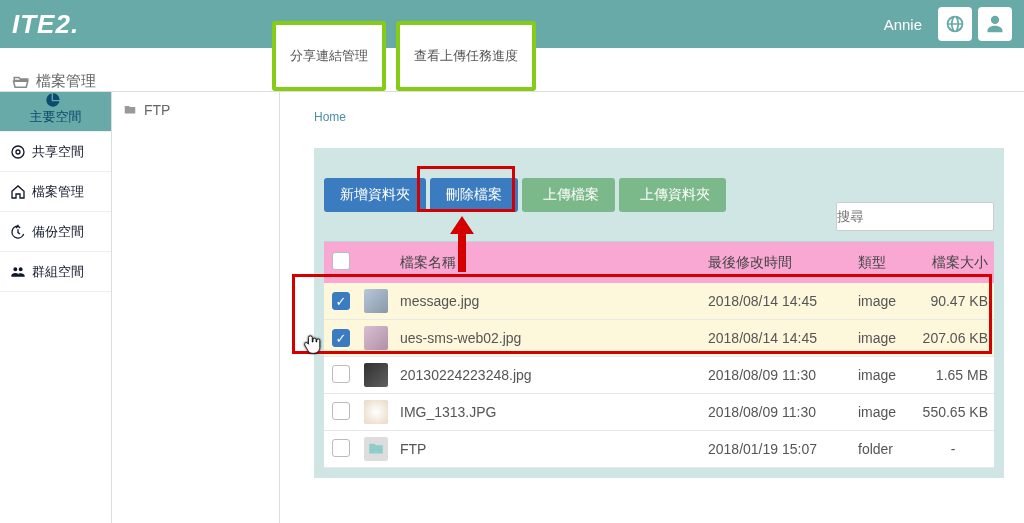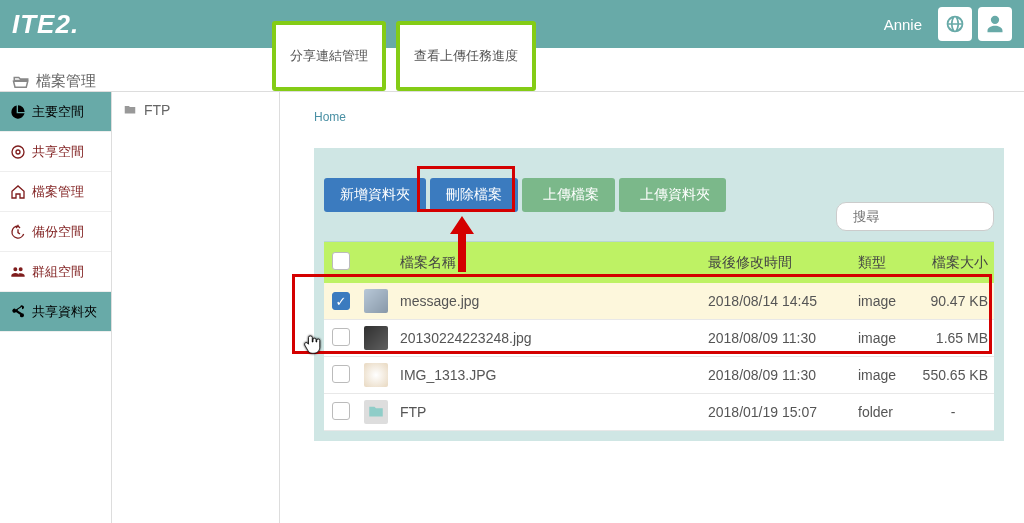--- a/index.html
+++ b/index.html
@@ -19,48 +19,48 @@
 .subheader { height: 44px; display: flex; align-items: flex-end; padding: 0 12px; border-bottom: 1px solid #ddd; }
 .section-title { display: flex; align-items: center; color: #666; font-size: 15px; width: 260px; }
 .section-title svg { width: 18px; height: 18px; fill: none; stroke: #888; stroke-width: 2; margin-right: 6px; }
 .sub-btn { border: 4px solid #84cc16; background: #fff; color: #555; padding: 22px 14px; border-radius: 3px; margin-right: 10px; cursor: pointer; font-size: 13px; }
 
 
 .body { display: flex; height: calc(523px - 48px - 44px); }
 
 
 .sidebar { width: 112px; border-right: 1px solid #ddd; }
-.side-item { height: 40px; display: flex; align-items: center; padding: 0 10px; color: #7f1d1d; cursor: pointer; font-size: 13px; border-bottom: 1px solid #eee; }
-.side-item.active { background: #68aaa8; color: #000000; }
+.side-item { height: 40px; display: flex; align-items: center; padding: 0 10px; color: #0f172a; cursor: pointer; font-size: 13px; border-bottom: 1px solid #eee; }
+.side-item.active { background: #68aaa8; color: #0c4a6e; flex-direction: column; }
 .side-item svg { width: 16px; height: 16px; margin-right: 6px; fill: currentColor; }
 .side-item.outline svg { fill: none; stroke: currentColor; stroke-width: 2; }
 
 
 .tree { width: 168px; border-right: 1px solid #ddd; padding: 10px; }
 .tree-item { display: flex; align-items: center; color: #666; cursor: pointer; }
 .tree-item svg { width: 16px; height: 14px; margin-right: 6px; fill: #999; }
 
 
 .content { flex: 1; padding: 18px 20px 0 34px; overflow: auto; }
 .breadcrumb { color: #4a90a4; margin-bottom: 24px; font-size: 12px; cursor: pointer; }
 
 .panel { background: #cfe6e4; padding: 10px; }
 .toolbar { display: flex; align-items: center; gap: 4px; margin-bottom: 10px; }
 .tbtn { border: none; color: #fff; padding: 8px 16px; border-radius: 3px; cursor: pointer; font-size: 14px; font-family: inherit; }
 .tbtn.blue { background: #3b7bbf; }
 .tbtn.green { background: #7bb88a; padding-left: 21px; }
 .toolbar-spacer { flex: 1; }
-.search { width: 158px; padding: 6px 16px; border: 1px solid #ccc; border-radius: 10px; font-family: inherit; margin-top: 44px; }
+.search { width: 158px; padding: 6px 0; border: 1px solid #ccc; border-radius: 2px; font-family: inherit; margin-top: 44px; }
 
 .highlight-delete { position: absolute; border: 3px solid #d40000; pointer-events: none; }
 .arrow-up { position: absolute; pointer-events: none; }
 .arrow-up svg { fill: #d40000; }
 
 .table { width: 100%; background: #fff; border-collapse: collapse; }
-.table th { background: #bef264; color: #444; font-weight: 400; padding: 10px 6px; text-align: left; font-size: 14px; border-top: 1px solid #b8d6d3; }
+.table th { background: #f9a8d4; color: #444; font-weight: 400; padding: 10px 6px; text-align: left; font-size: 14px; border-top: 1px solid #b8d6d3; }
 .table th.center, .table td.center { text-align: center; }
 .table th.right, .table td.right { text-align: right; }
 .table td { padding: 6px; border-bottom: 1px solid #e8e8e8; vertical-align: middle; font-size: 14px; color: #555; }
 .table tr.sel td { background: #fdf7dc; }
 
 .chk { width: 18px; height: 18px; border: 1px solid #bbb; border-radius: 3px; display: inline-flex; align-items: center; justify-content: center; cursor: pointer; background: #fff; }
 .chk.on { background: #3b7bbf; border-color: #3b7bbf; }
 .chk.on::after { content: "✓"; color: #fff; font-size: 13px; line-height: 1; }
 
 .thumb { width: 24px; height: 24px; background: #ddd; border-radius: 2px; display: inline-flex; align-items: center; justify-content: center; vertical-align: middle; }
@@ -134,26 +134,20 @@
             <path d="M12 3a9 9 0 1 0 8.5 12M12 3V1m0 2l3 3m-3-3L9 6"></path>
             <path d="M12 8v5l3 2"></path>
           </svg>
         <span>備份空間</span>
       </div>
       <div class="side-item">
         <svg viewBox="0 0 24 24">
             <path d="M8 11a3 3 0 1 0 0-6 3 3 0 0 0 0 6zm8 0a3 3 0 1 0 0-6 3 3 0 0 0 0 6zM2 19v-2c0-2 3-3.5 6-3.5s6 1.5 6 3.5v2zm12 0v-2c0-1-.5-1.9-1.3-2.6 1-.3 2.1-.4 3.3-.4 3 0 6 1.5 6 3.5v1.5z"></path>
           </svg>
         <span>群組空間</span>
-      </div>
-      <div class="side-item active">
-        <svg viewBox="0 0 24 24">
-            <path d="M18 8a3 3 0 1 0-2.8-4L8.8 8.1a3 3 0 1 0 0 3.8l6.4 4.1A3 3 0 1 0 18 14l-6.4-4.1a3 3 0 0 0 0-1.8L18 4z"></path>
-          </svg>
-        <span>共享資料夾</span>
       </div>
     </div>
 
     <div class="tree">
       <div class="tree-item">
         <svg viewBox="0 0 24 24">
             <path d="M3 5h7l2 2h9v11H3z"></path>
           </svg>
         <span>FTP</span>
       </div>
@@ -184,20 +178,28 @@
             </tr>
           </thead>
           <tbody>
             <tr class="sel">
               <td class="center"><span class="chk on"></span></td>
               <td><span class="thumb t1"></span></td>
               <td>message.jpg</td>
               <td>2018/08/14 14:45</td>
               <td>image</td>
               <td class="right">90.47 KB</td>
+            </tr>
+            <tr class="sel">
+              <td class="center"><span class="chk on"></span></td>
+              <td><span class="thumb t2"></span></td>
+              <td>ues-sms-web02.jpg</td>
+              <td>2018/08/14 14:45</td>
+              <td>image</td>
+              <td class="right">207.06 KB</td>
             </tr>
             <tr>
               <td class="center"><span class="chk"></span></td>
               <td><span class="thumb t3"></span></td>
               <td>20130224223248.jpg</td>
               <td>2018/08/09 11:30</td>
               <td>image</td>
               <td class="right">1.65 MB</td>
             </tr>
             <tr>

